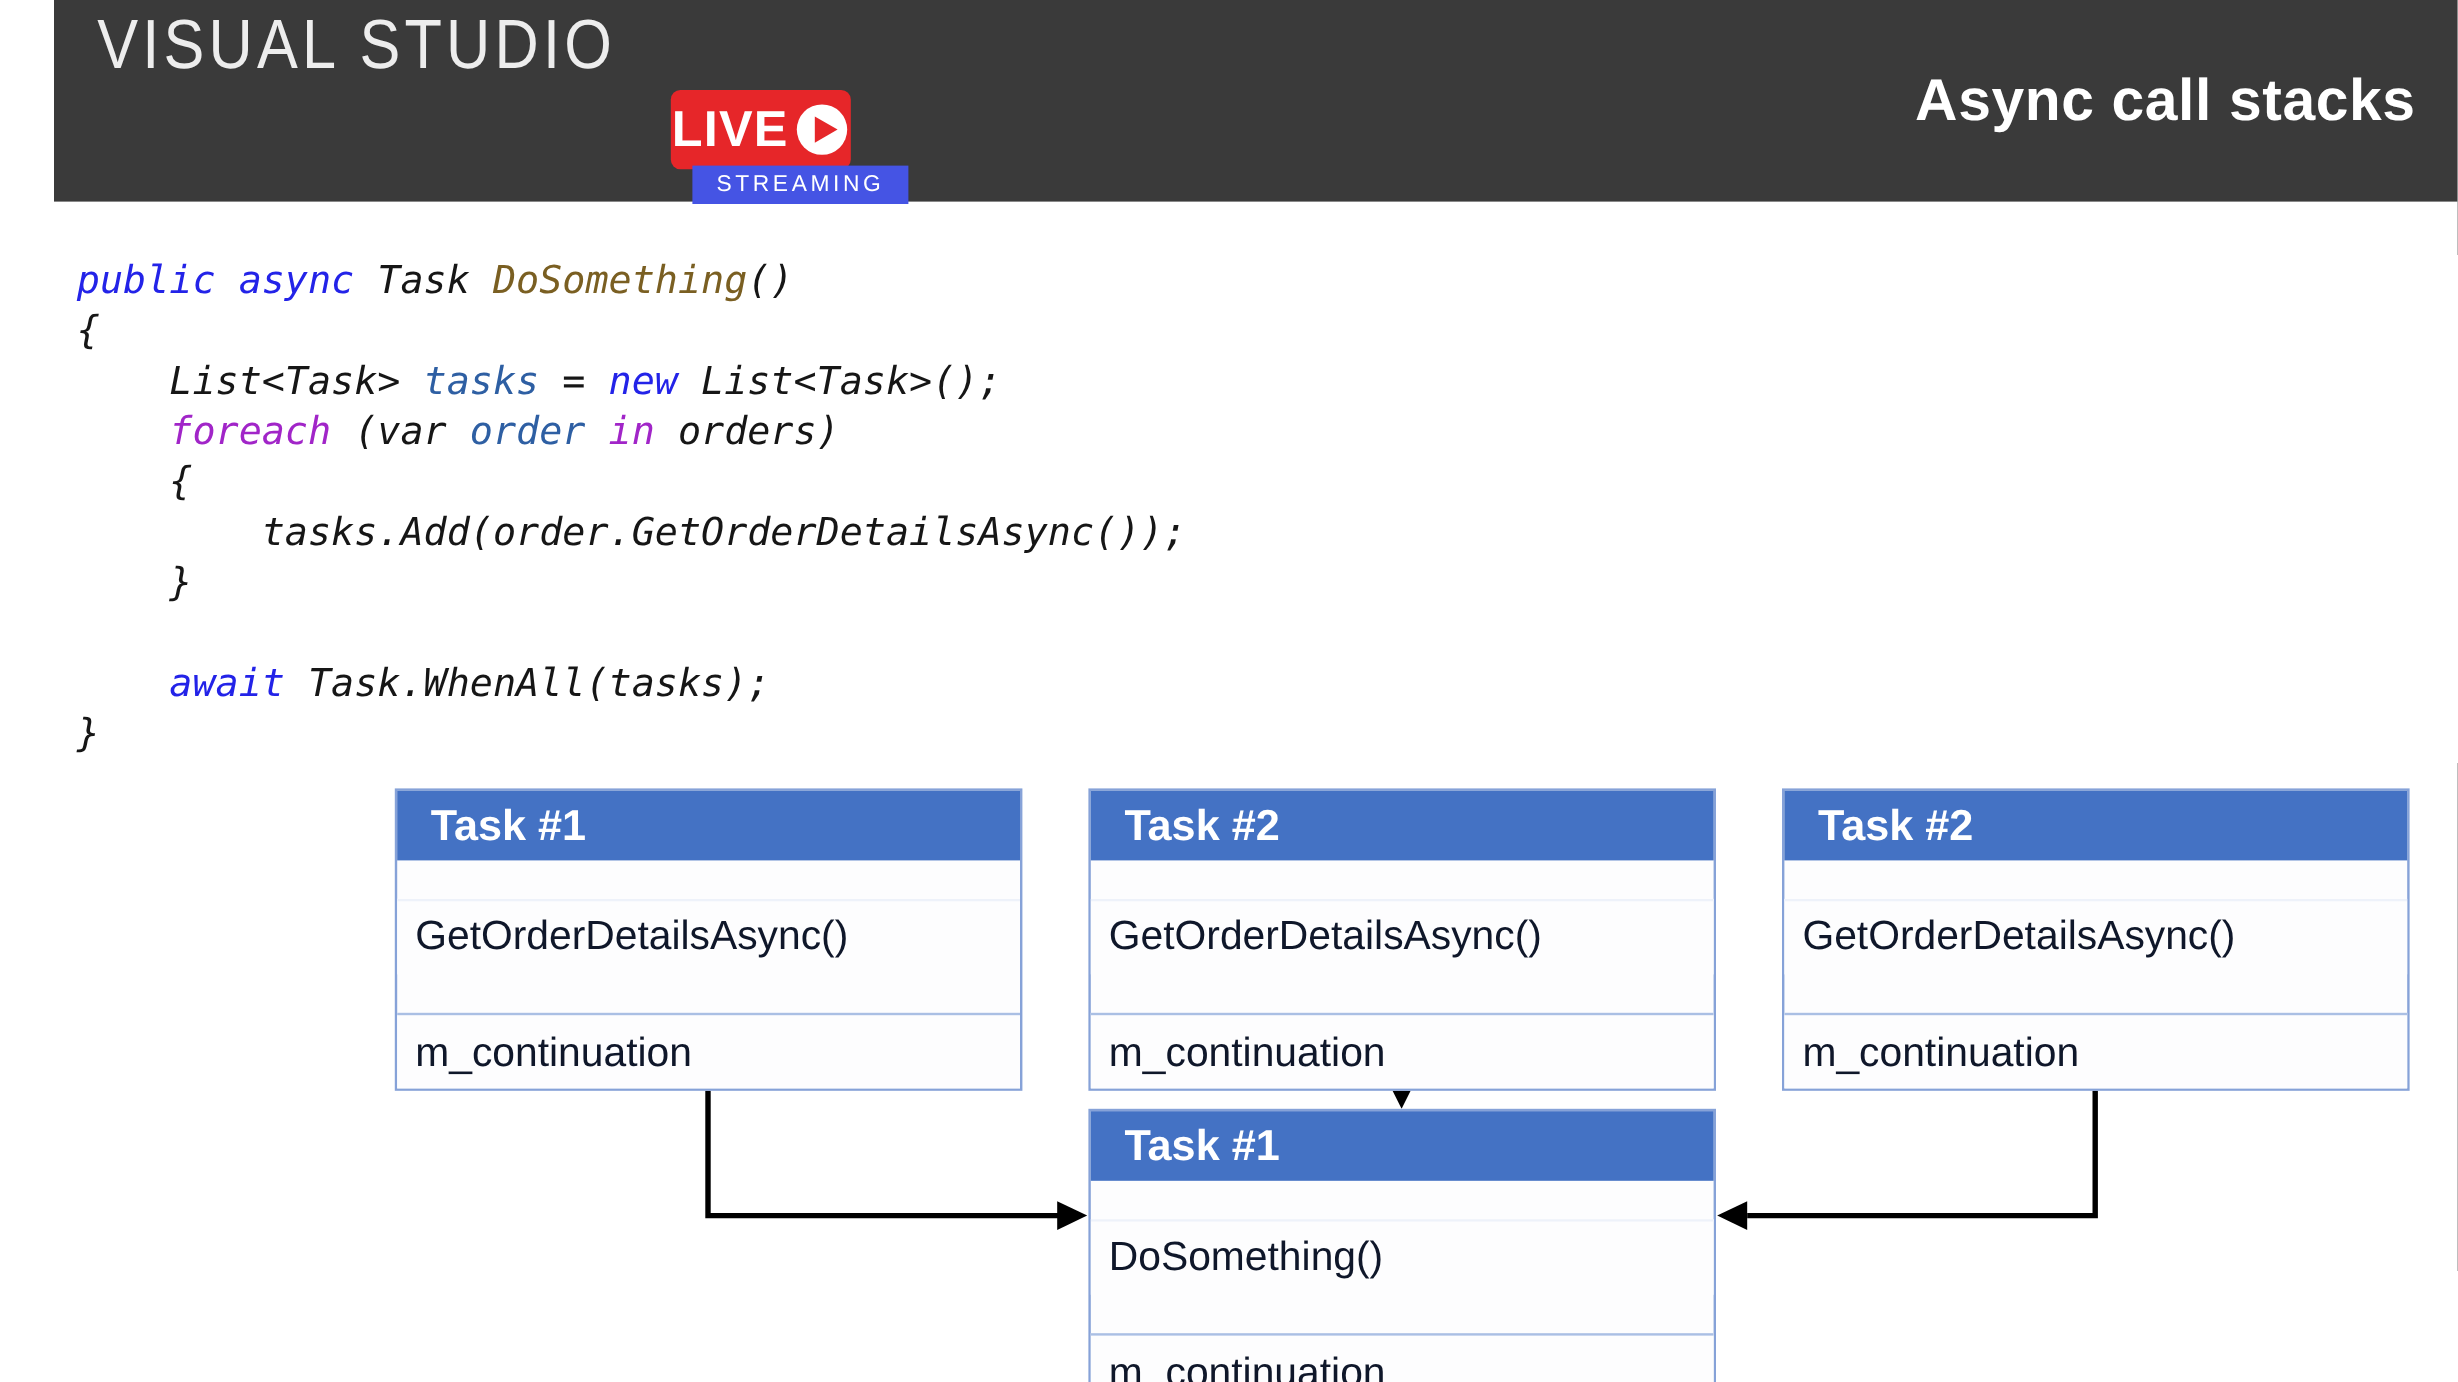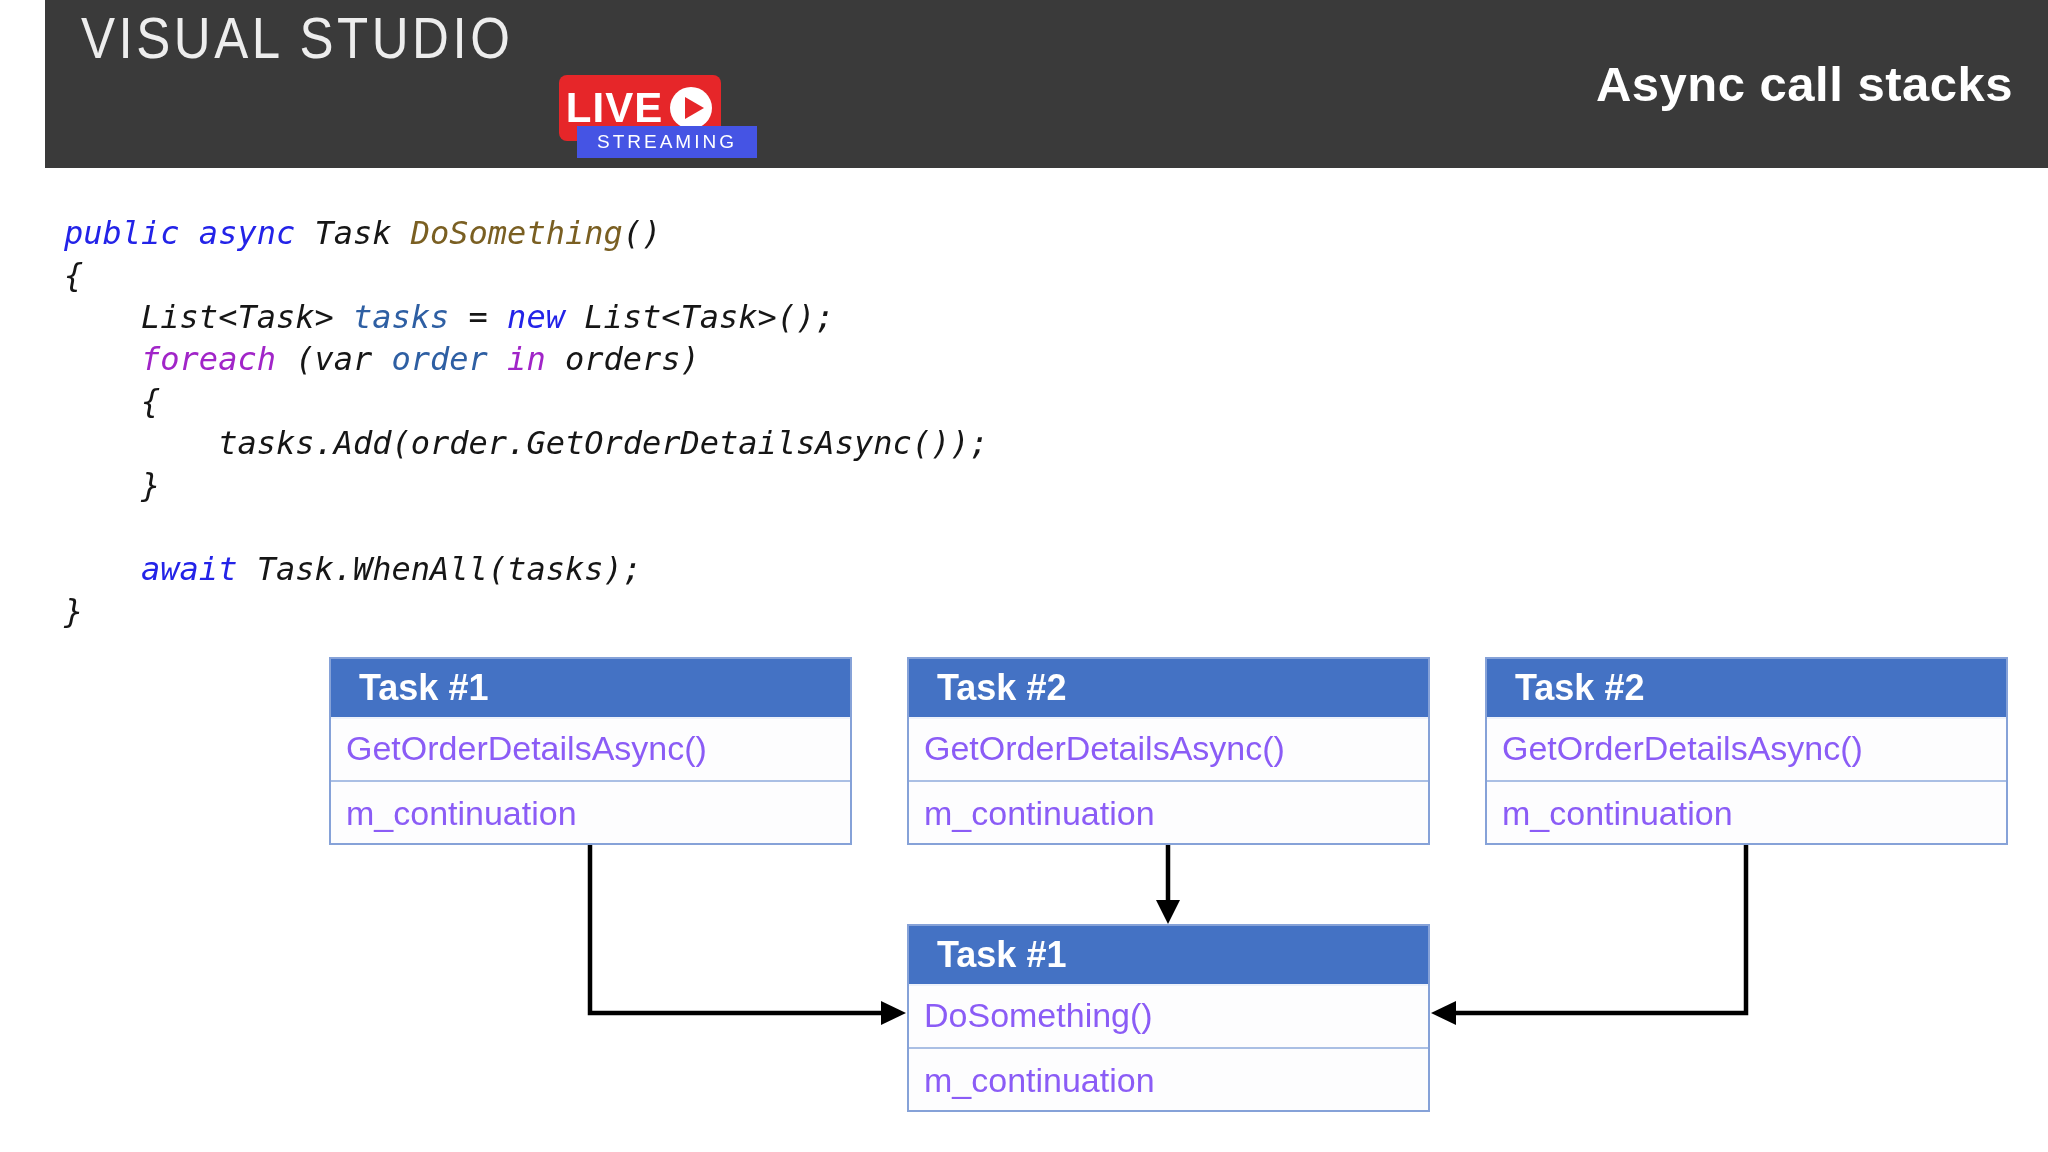--- a/index.html
+++ b/index.html
@@ -40,28 +40,28 @@
     letter-spacing:4px;white-space:nowrap;
     transform:scaleX(0.88);transform-origin:left center;
   }
   .tour-bar{
     position:absolute;left:2px;top:69px;width:470px;height:56px;
     background:var(--accent-cyan);
     color:#ffffff;font-size:44px;font-weight:bold;letter-spacing:1px;
     text-align:right;line-height:55px;padding-right:12px;
   }
   .live-badge{
-    position:absolute;left:478px;top:69px;width:162px;height:66px;
+    position:absolute;left:478px;top:69px;width:150px;height:66px;
     background:var(--accent-red);border-radius:8px;
     display:flex;align-items:center;justify-content:center;gap:5px;
   }
   .live-label{color:#ffffff;font-size:42px;font-weight:bold;letter-spacing:1px;}
   .live-badge svg{display:block;}
   .streaming-bar{
-    position:absolute;left:496px;top:120px;width:180px;height:32px;
+    position:absolute;left:496px;top:132px;width:180px;height:32px;
     background:var(--accent-royal);
     color:#ffffff;font-size:19px;letter-spacing:3px;
     display:flex;align-items:center;justify-content:center;
   }
   .slide-title{
     position:absolute;right:80px;top:0;height:168px;
     display:flex;align-items:center;
     color:var(--title-text);font-size:49px;font-weight:bold;letter-spacing:0.5px;
   }
   
@@ -85,24 +85,25 @@
   }
   .tbox-header{
     height:58px;line-height:58px;
     background:var(--task-header-bg);
     color:#ffffff;font-size:36px;font-weight:bold;
     padding-left:28px;
   }
   .tbox-row{
     height:63px;line-height:62px;
     background:var(--task-row-bg);
-    color:#8b5cf6;font-size:34px;
+    color:#0f172a;font-size:34px;
     padding-left:15px;
     border-top:2px solid var(--task-separator);
     white-space:nowrap;
+    margin-top:32px;
   }
   .tbox-row:nth-child(2){border-top:none;box-shadow:inset 0 2px 0 #eef2fa;}
   .pos-b1{left:329px;top:657px;}
   .pos-b2{left:907px;top:657px;}
   .pos-b3{left:1485px;top:657px;}
   .pos-b4{left:907px;top:924px;}
   .arrows{position:absolute;left:0;top:0;width:2048px;height:1152px;pointer-events:none;}
 </style>
 </head>
 <body>

